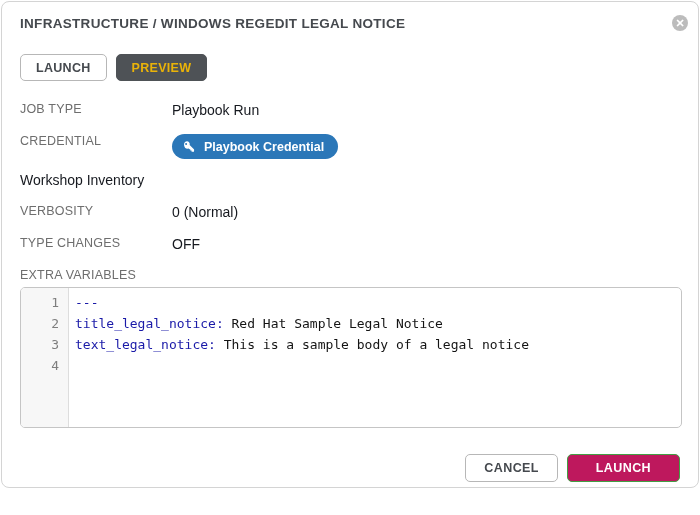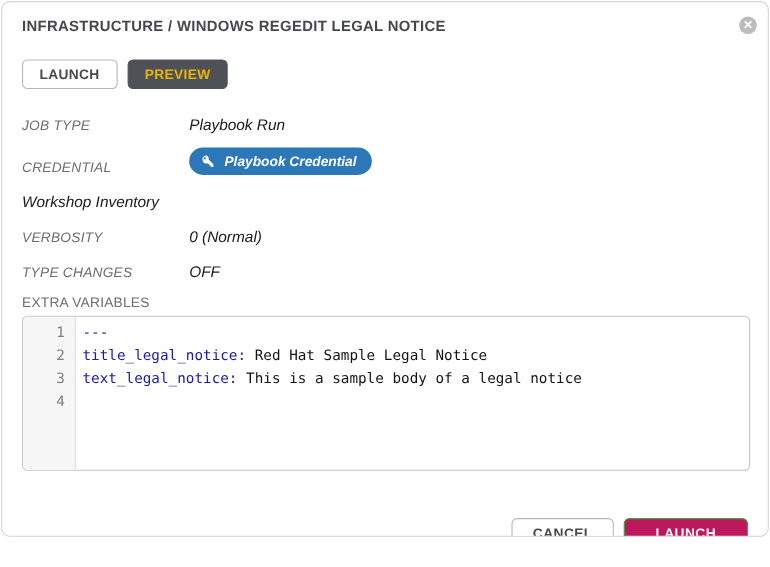--- a/index.html
+++ b/index.html
@@ -74,24 +74,23 @@
   }
   .tab.active {
     background: #4e5256;
     border-color: #4e5256;
     color: #eab308;
   }
   
   .details { margin-top: 21px; }
   .row {
     display: flex;
-    align-items: flex-end;
+    align-items: flex-start;
     min-height: 19px;
     margin-bottom: 13px;
-    font-style: italic;
   }
   .row-label {
     flex: 0 0 152px;
     font-size: 12.5px;
     color: #6e6e6e;
     letter-spacing: .2px;
   }
   .row-value {
     font-size: 14px;
     color: #16191f;
@@ -148,21 +147,21 @@
     font-family: "DejaVu Sans Mono", monospace;
     font-size: 13px;
     line-height: 21px;
     color: #141414;
   }
   .code-line { white-space: pre; min-height: 21px; }
   .code-key { color: #1a1aa8; }
   .code-val { color: #141414; }
   
   .footer {
-    margin-top: 43px;
+    margin-top: 26px;
     display: flex;
     justify-content: flex-end;
     gap: 9px;
   }
   .btn {
     box-sizing: border-box;
     height: 28px;
     border-radius: 5px;
     font-family: "Liberation Sans", sans-serif;
     font-size: 12.5px;

